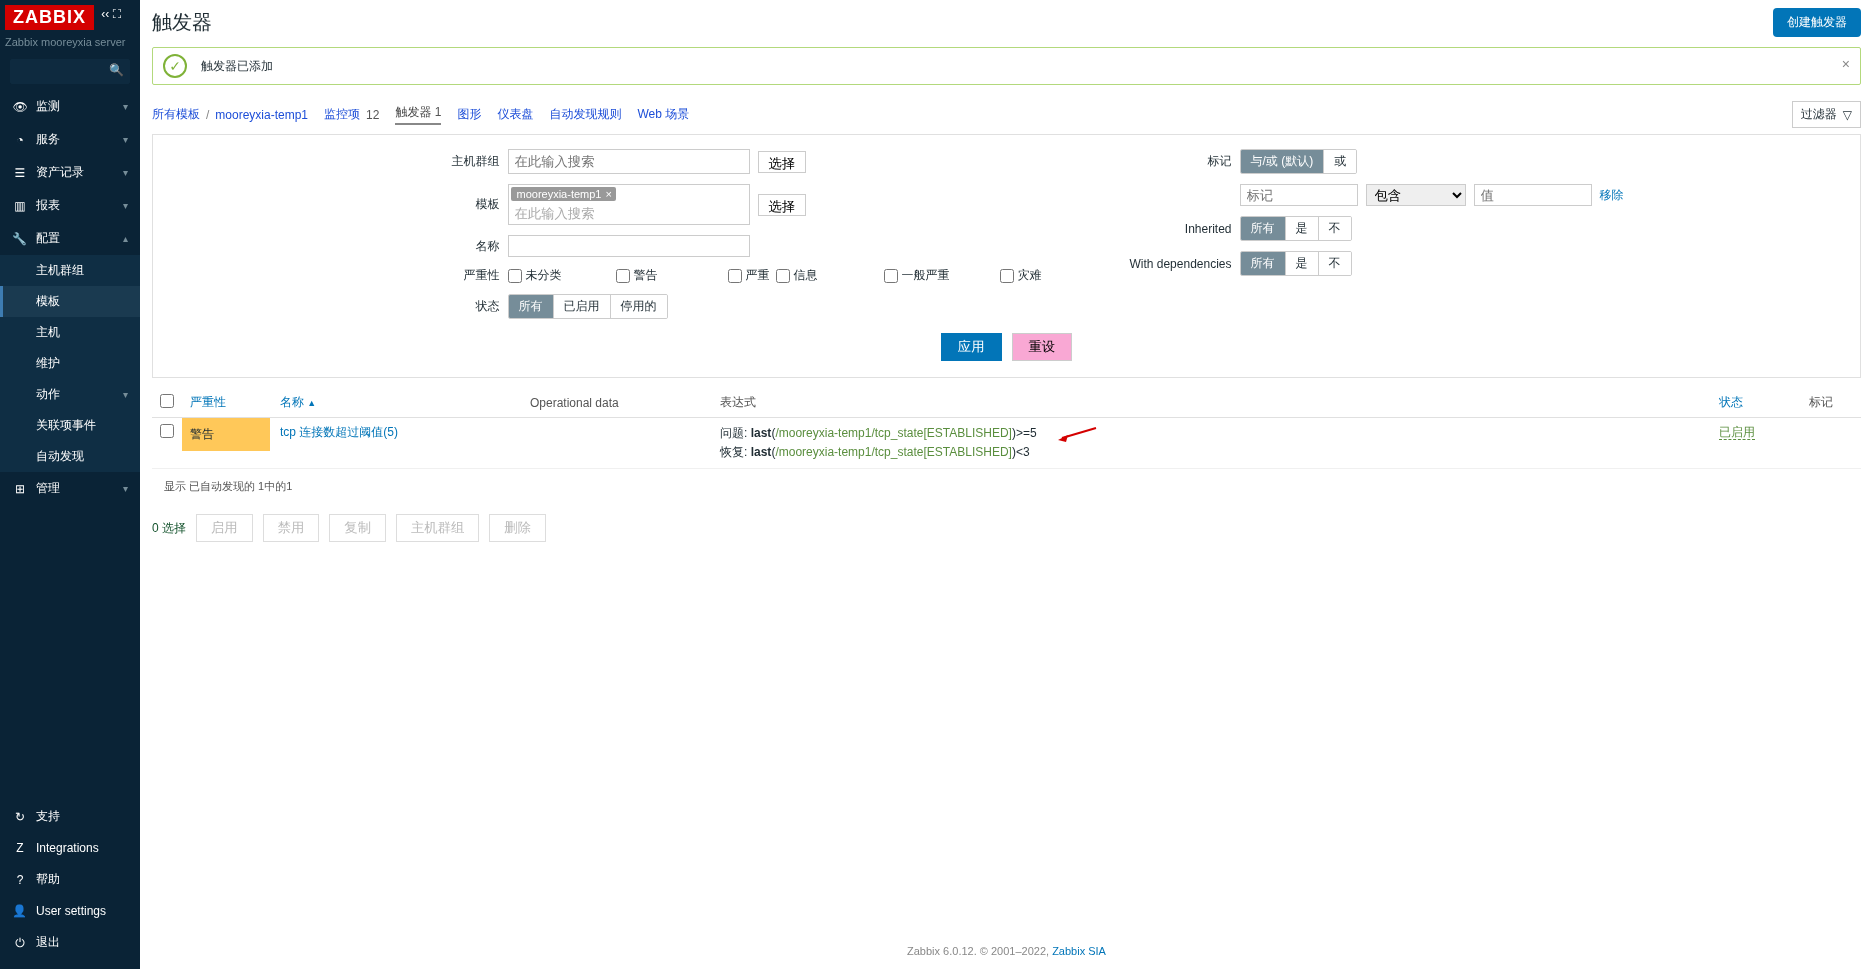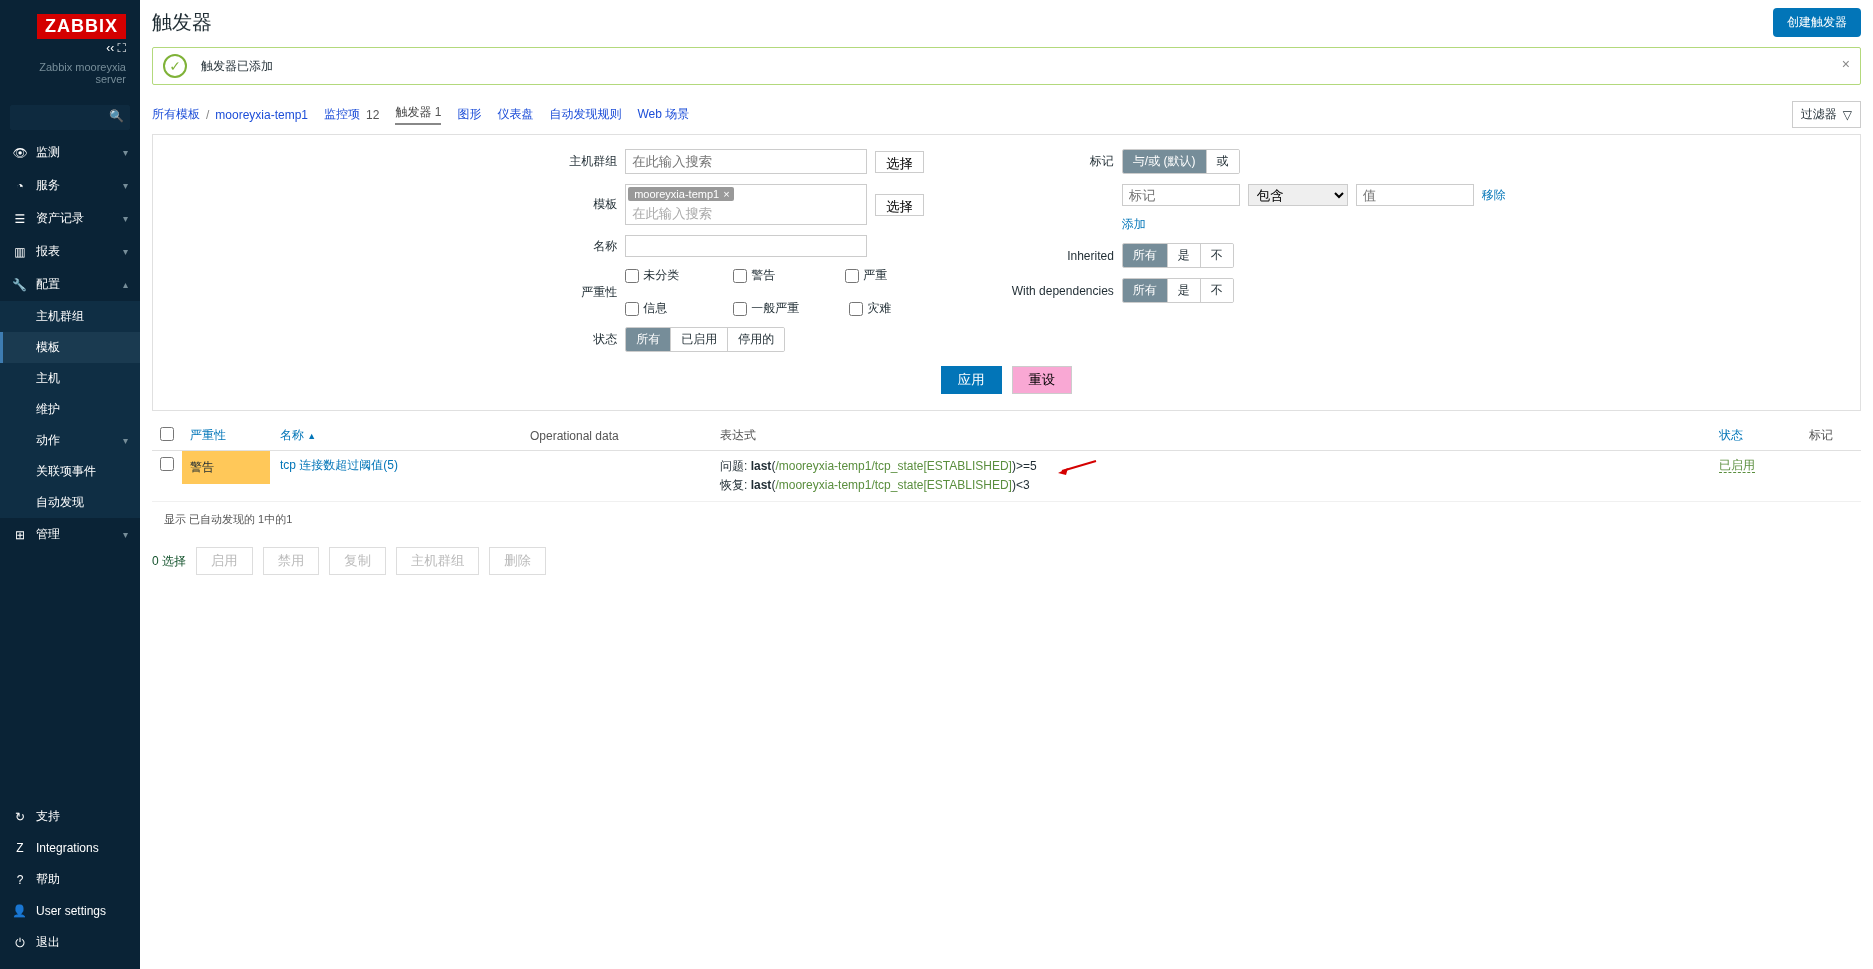--- a/index.html
+++ b/index.html
@@ -1,21 +1,21 @@
 <!DOCTYPE html>
 <html><head>
 <meta charset="utf-8">
 <style>
 * { margin: 0; padding: 0; box-sizing: border-box; }
 body { font-family: Arial, sans-serif; font-size: 12px; color: #1f2c33; background: #fff; overflow-x: hidden; }
 .app { display: flex; height: 100vh; }
 
 
 .sidebar { width: 140px; background: #0a2336; color: #fff; display: flex; flex-direction: column; flex-shrink: 0; }
-.sidebar-header { padding: 14px; text-align: right; }
+.sidebar-header { padding: 5px; }
 .logo { background: #d40000; color: #fff; font-weight: bold; font-size: 18px; padding: 2px 8px; display: inline-block; letter-spacing: 1px; }
 .logo-icons { display: inline-block; color: #fff; margin-left: 4px; vertical-align: top; padding-top: 2px; }
 .server-name { color: #768d99; font-size: 11px; margin-top: 6px; }
 .search-wrap { position: relative; margin: 6px 10px; }
 .search-wrap input { background: #0e2a3f; border: 1px solid #0e2a3f; padding: 4px 22px 4px 6px; color: #fff; width: 100%; border-radius: 2px; }
 .search-icon-side { position: absolute; right: 6px; top: 4px; color: #fff; }
 .nav { list-style: none; flex: 1; }
 .nav-item { display: flex; align-items: center; padding: 8px 12px; color: #fff; cursor: pointer; justify-content: space-between; }
 .nav-item.active-parent { background: #0a2336; }
 .nav-item-left { display: flex; align-items: center; gap: 8px; }
@@ -261,21 +261,21 @@
               <input class="finput" style="border-top: none;" placeholder="在此输入搜索">
             </div>
             <button class="fbtn">选择</button>
           </div>
           <div class="frow">
             <span class="flabel">名称</span>
             <input class="finput" style="">
           </div>
           <div class="frow">
             <span class="flabel">严重性</span>
-            <div style="display:flex;flex-direction:column;gap:16px">
+            <div style="display:flex;flex-direction:row;gap:6px">
               <div class="cb-row">
                 <label class="cb">
                     <input type="checkbox" style="">
                     <span>未分类</span>
                   </label>
                 <label class="cb" style="margin-left:24px">
                     <input type="checkbox" style="">
                     <span>警告</span>
                   </label>
                 <label class="cb" style="margin-left:40px">
@@ -316,24 +316,20 @@
               <span class="seg active">与/或 (默认)</span>
               <span class="seg">或</span>
             </div>
           </div>
           <div class="frow">
             <span class="flabel"></span>
             <input class="finput-sm" placeholder="标记" style="">
             <select class="fselect"><option>包含</option></select>
             <input class="finput-sm" placeholder="值" style="">
             <a class="link-blue">移除</a>
-          </div>
-          <div class="frow">
-            <span class="flabel"></span>
-            <a class="link-blue">添加</a>
           </div>
           <div class="frow">
             <span class="flabel flabel-r">Inherited</span>
             <div class="seg-group">
               <span class="seg active">所有</span>
               <span class="seg">是</span>
               <span class="seg">不</span>
             </div>
           </div>
           <div class="frow">
@@ -396,14 +392,17 @@
     <div class="bottom-bar">
       <span class="sel-count">0 选择</span>
       <button class="btn-disabled">启用</button>
       <button class="btn-disabled">禁用</button>
       <button class="btn-disabled">复制</button>
       <button class="btn-disabled">主机群组</button>
       <button class="btn-disabled">删除</button>
     </div>
 
     <div style="flex:1"></div>
+    <div class="footer-text">
+      <span>Zabbix 6.0.12. © 2001–2022, </span><a>Zabbix SIA</a>
+    </div>
   </div>
 </div>
 
 </body></html>

